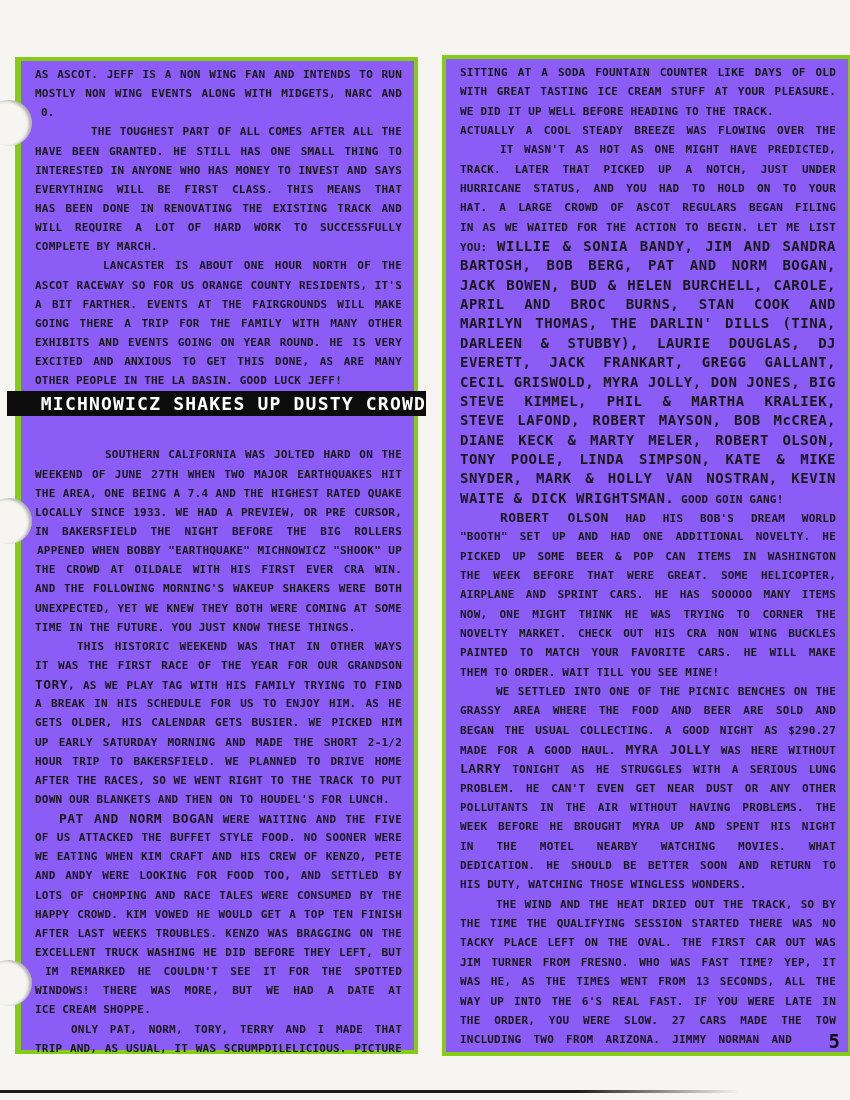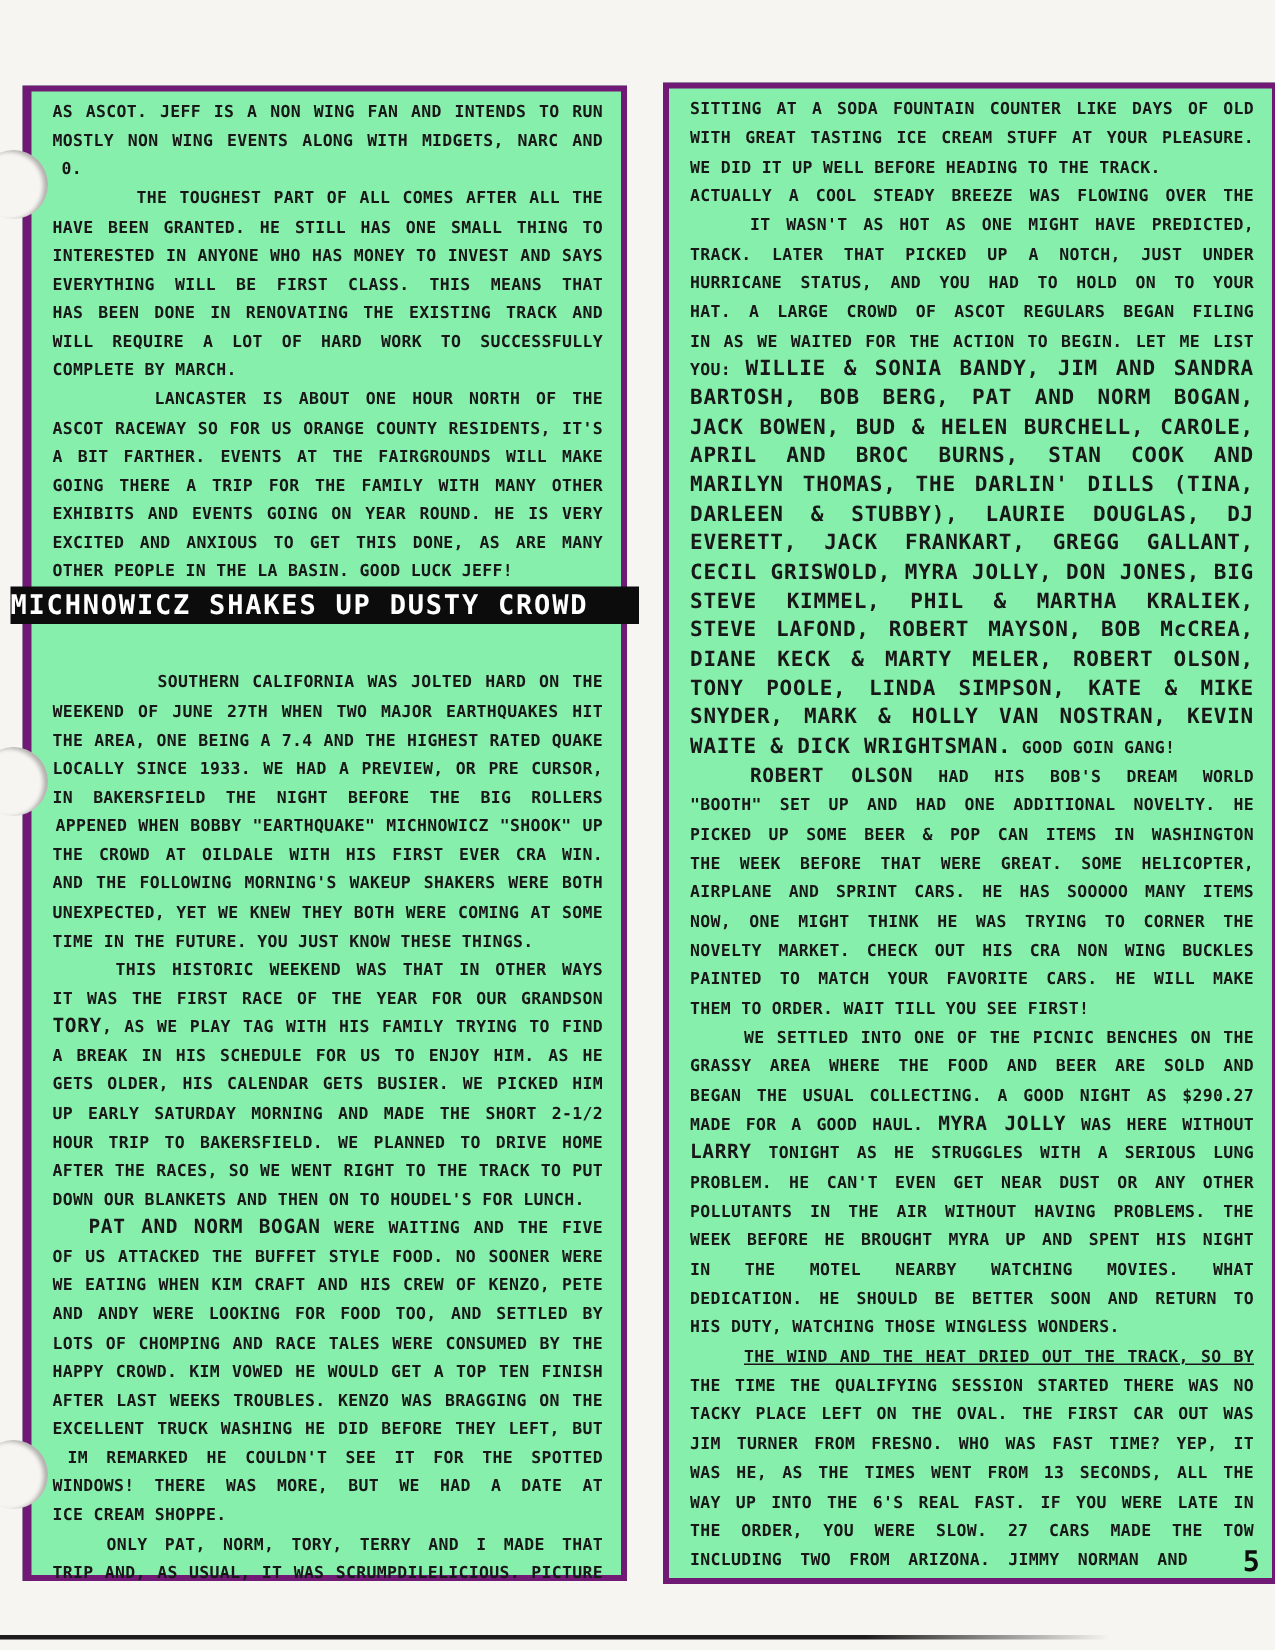--- a/index.html
+++ b/index.html
@@ -2,39 +2,39 @@
 <html><head>
 <meta charset="utf-8">
 <style>
   html,body{margin:0;padding:0;}
   body{
     width:850px;height:1100px;position:relative;overflow:hidden;
     background:#f7f5f1;
     font-family:"DejaVu Sans Mono", "Liberation Mono", monospace;
   }
   .colbox{
-    position:absolute;background:#86efac;border:4px solid #701a75;
+    position:absolute;background:#8b5cf6;border:4px solid #84cc16;
     box-sizing:border-box;
   }
   #col-left{left:15px;top:57px;width:403px;height:997px;border-left-width:6px;}
   #col-right{left:442px;top:55px;width:410px;height:1001px;}
   .pad{padding:4px 12px 0 14px;}
   .tl{
     font-size:11px;font-weight:bold;color:#181818;
     line-height:19.15px;height:19.15px;overflow:hidden;
     text-align:justify;text-align-last:left;
     letter-spacing:0.2px;
   }
   #col-right .tl{line-height:19.35px;height:19.35px;}
   .tl.just{text-align-last:justify;}
   .tl .b{font-size:13px;letter-spacing:0.4px;}
   .tl .big{font-size:14px;letter-spacing:0.5px;}
   .hbar{
     margin:1px -12px 1px -14px;height:25px;background:#0c0c0c;color:#ffffff;
-    display:flex;align-items:center;justify-content:flex-start;
+    display:flex;align-items:center;justify-content:flex-end;
     font-size:18px;font-weight:bold;letter-spacing:1.2px;white-space:nowrap;
   }
   .punch{
     position:absolute;width:46px;height:46px;border-radius:50%;
     background:#f7f5f1;z-index:5;
     box-shadow:inset -3px 1px 3px rgba(0,0,0,0.28);
   }
   #punch-1{left:-14px;top:100px;}
   #punch-2{left:-14px;top:498px;}
   #punch-3{left:-14px;top:960px;}
@@ -135,33 +135,33 @@
       <div class="tl just"><span class="big">SNYDER, MARK &amp; HOLLY VAN NOSTRAN, KEVIN</span></div>
       <div class="tl"><span class="big">WAITE &amp; DICK WRIGHTSMAN.</span><span> GOOD GOIN GANG!</span></div>
       <div class="tl just" style="padding-left: 40px;"><span class="b">ROBERT OLSON</span><span> HAD HIS BOB'S DREAM WORLD</span></div>
       <div class="tl just"><span>"BOOTH" SET UP AND HAD ONE ADDITIONAL NOVELTY. HE</span></div>
       <div class="tl just"><span>PICKED UP SOME BEER &amp; POP CAN ITEMS IN WASHINGTON</span></div>
       <div class="tl just"><span>THE WEEK BEFORE THAT WERE GREAT. SOME HELICOPTER,</span></div>
       <div class="tl just"><span>AIRPLANE AND SPRINT CARS.  HE HAS SOOOOO MANY ITEMS</span></div>
       <div class="tl just"><span>NOW, ONE MIGHT THINK HE WAS TRYING TO CORNER THE</span></div>
       <div class="tl just"><span>NOVELTY MARKET. CHECK OUT HIS CRA NON WING BUCKLES</span></div>
       <div class="tl just"><span>PAINTED TO MATCH YOUR FAVORITE CARS. HE WILL MAKE</span></div>
-      <div class="tl"><span>THEM TO ORDER. WAIT TILL YOU SEE FIRST!</span></div>
+      <div class="tl"><span>THEM TO ORDER. WAIT TILL YOU SEE MINE!</span></div>
       <div class="tl just" style="padding-left: 36px;"><span>WE SETTLED INTO ONE OF THE PICNIC BENCHES ON THE</span></div>
       <div class="tl just"><span>GRASSY AREA WHERE THE FOOD AND BEER ARE SOLD AND</span></div>
       <div class="tl just"><span>BEGAN THE USUAL COLLECTING. A GOOD NIGHT AS $290.27</span></div>
       <div class="tl just"><span>MADE FOR A GOOD HAUL. </span><span class="b">MYRA JOLLY</span><span> WAS HERE WITHOUT</span></div>
       <div class="tl just"><span class="b">LARRY</span><span> TONIGHT AS HE STRUGGLES WITH A SERIOUS LUNG</span></div>
       <div class="tl just"><span>PROBLEM. HE CAN'T EVEN GET NEAR DUST OR ANY OTHER</span></div>
       <div class="tl just"><span>POLLUTANTS IN THE AIR WITHOUT HAVING PROBLEMS. THE</span></div>
       <div class="tl just"><span>WEEK BEFORE HE BROUGHT MYRA UP AND SPENT HIS NIGHT</span></div>
       <div class="tl just"><span>IN THE MOTEL NEARBY WATCHING MOVIES. WHAT</span></div>
       <div class="tl just"><span>DEDICATION. HE SHOULD BE BETTER SOON AND RETURN TO</span></div>
       <div class="tl"><span>HIS DUTY, WATCHING THOSE WINGLESS WONDERS.</span></div>
-      <div class="tl just" style="padding-left: 36px; text-decoration: underline;"><span>THE WIND AND THE HEAT DRIED OUT THE TRACK, SO BY</span></div>
+      <div class="tl just" style="padding-left: 36px;"><span>THE WIND AND THE HEAT DRIED OUT THE TRACK, SO BY</span></div>
       <div class="tl just"><span>THE TIME THE QUALIFYING SESSION STARTED THERE WAS NO</span></div>
       <div class="tl just"><span>TACKY PLACE LEFT ON THE OVAL. THE FIRST CAR OUT WAS</span></div>
       <div class="tl just"><span>JIM TURNER FROM FRESNO. WHO WAS FAST TIME? YEP, IT</span></div>
       <div class="tl just"><span>WAS HE, AS THE TIMES WENT FROM 13 SECONDS, ALL THE</span></div>
       <div class="tl just"><span>WAY UP INTO THE 6'S REAL FAST. IF YOU WERE LATE IN</span></div>
       <div class="tl just"><span>THE ORDER, YOU WERE SLOW. 27 CARS MADE THE TOW</span></div>
       <div class="tl just" style="padding-right: 44px;"><span>INCLUDING TWO FROM ARIZONA. JIMMY NORMAN AND RICK</span></div>
     </div>
   <div id="page-num">5</div>
 </div>

